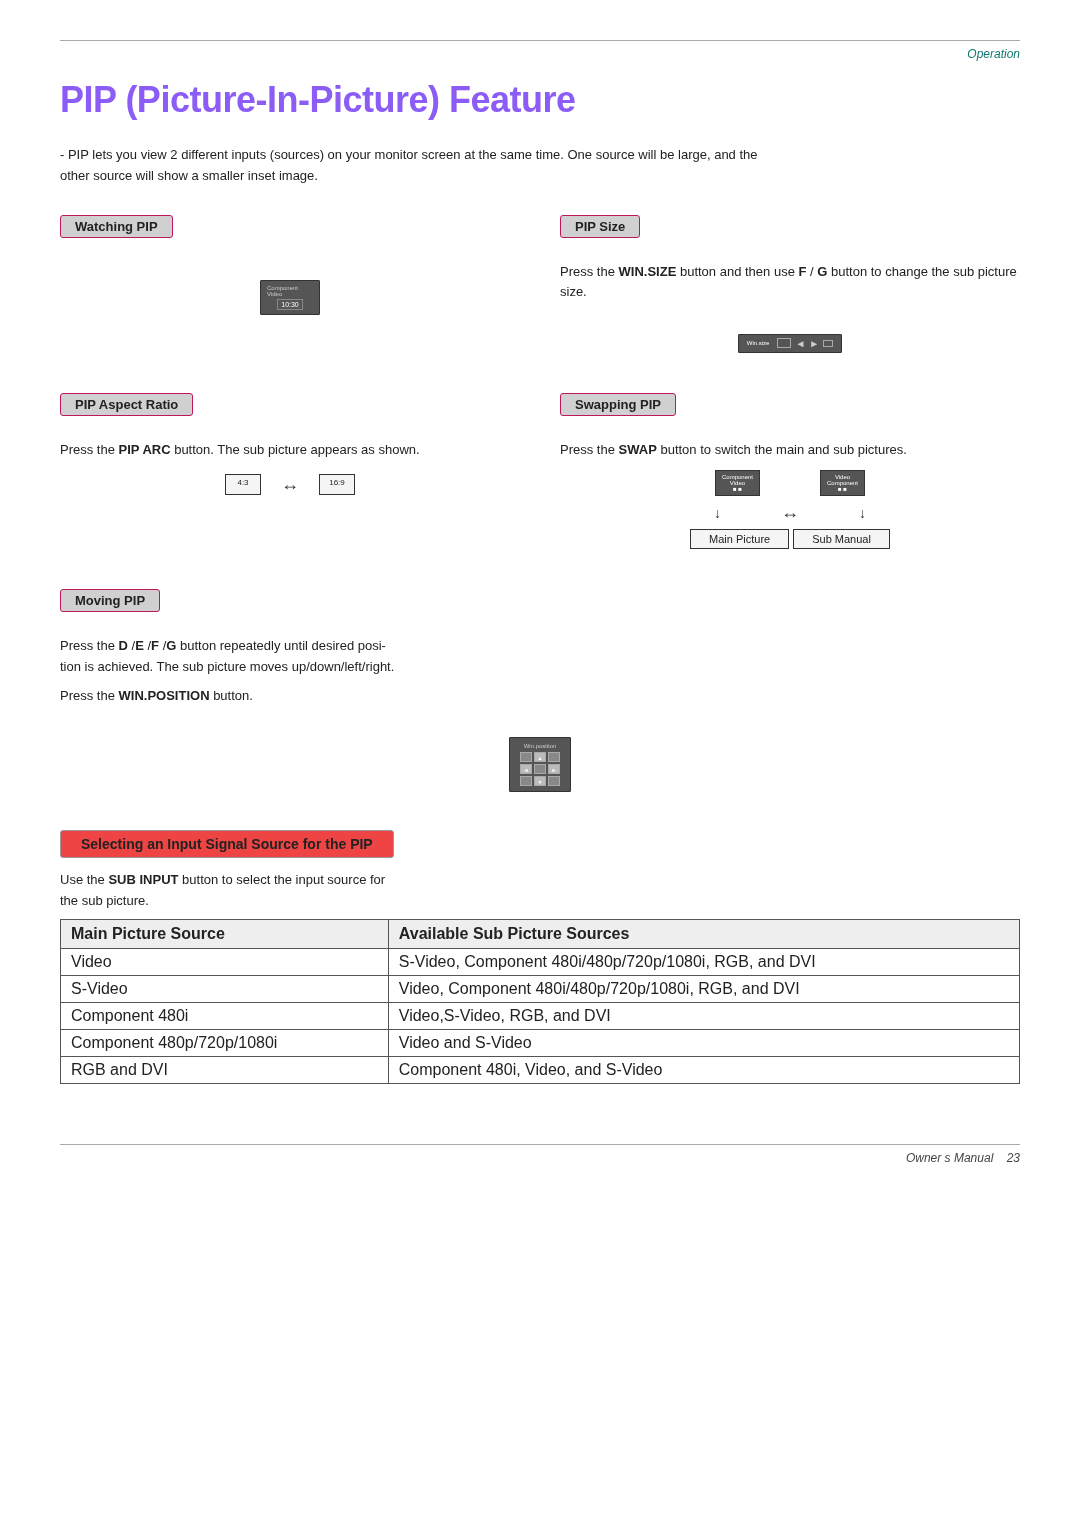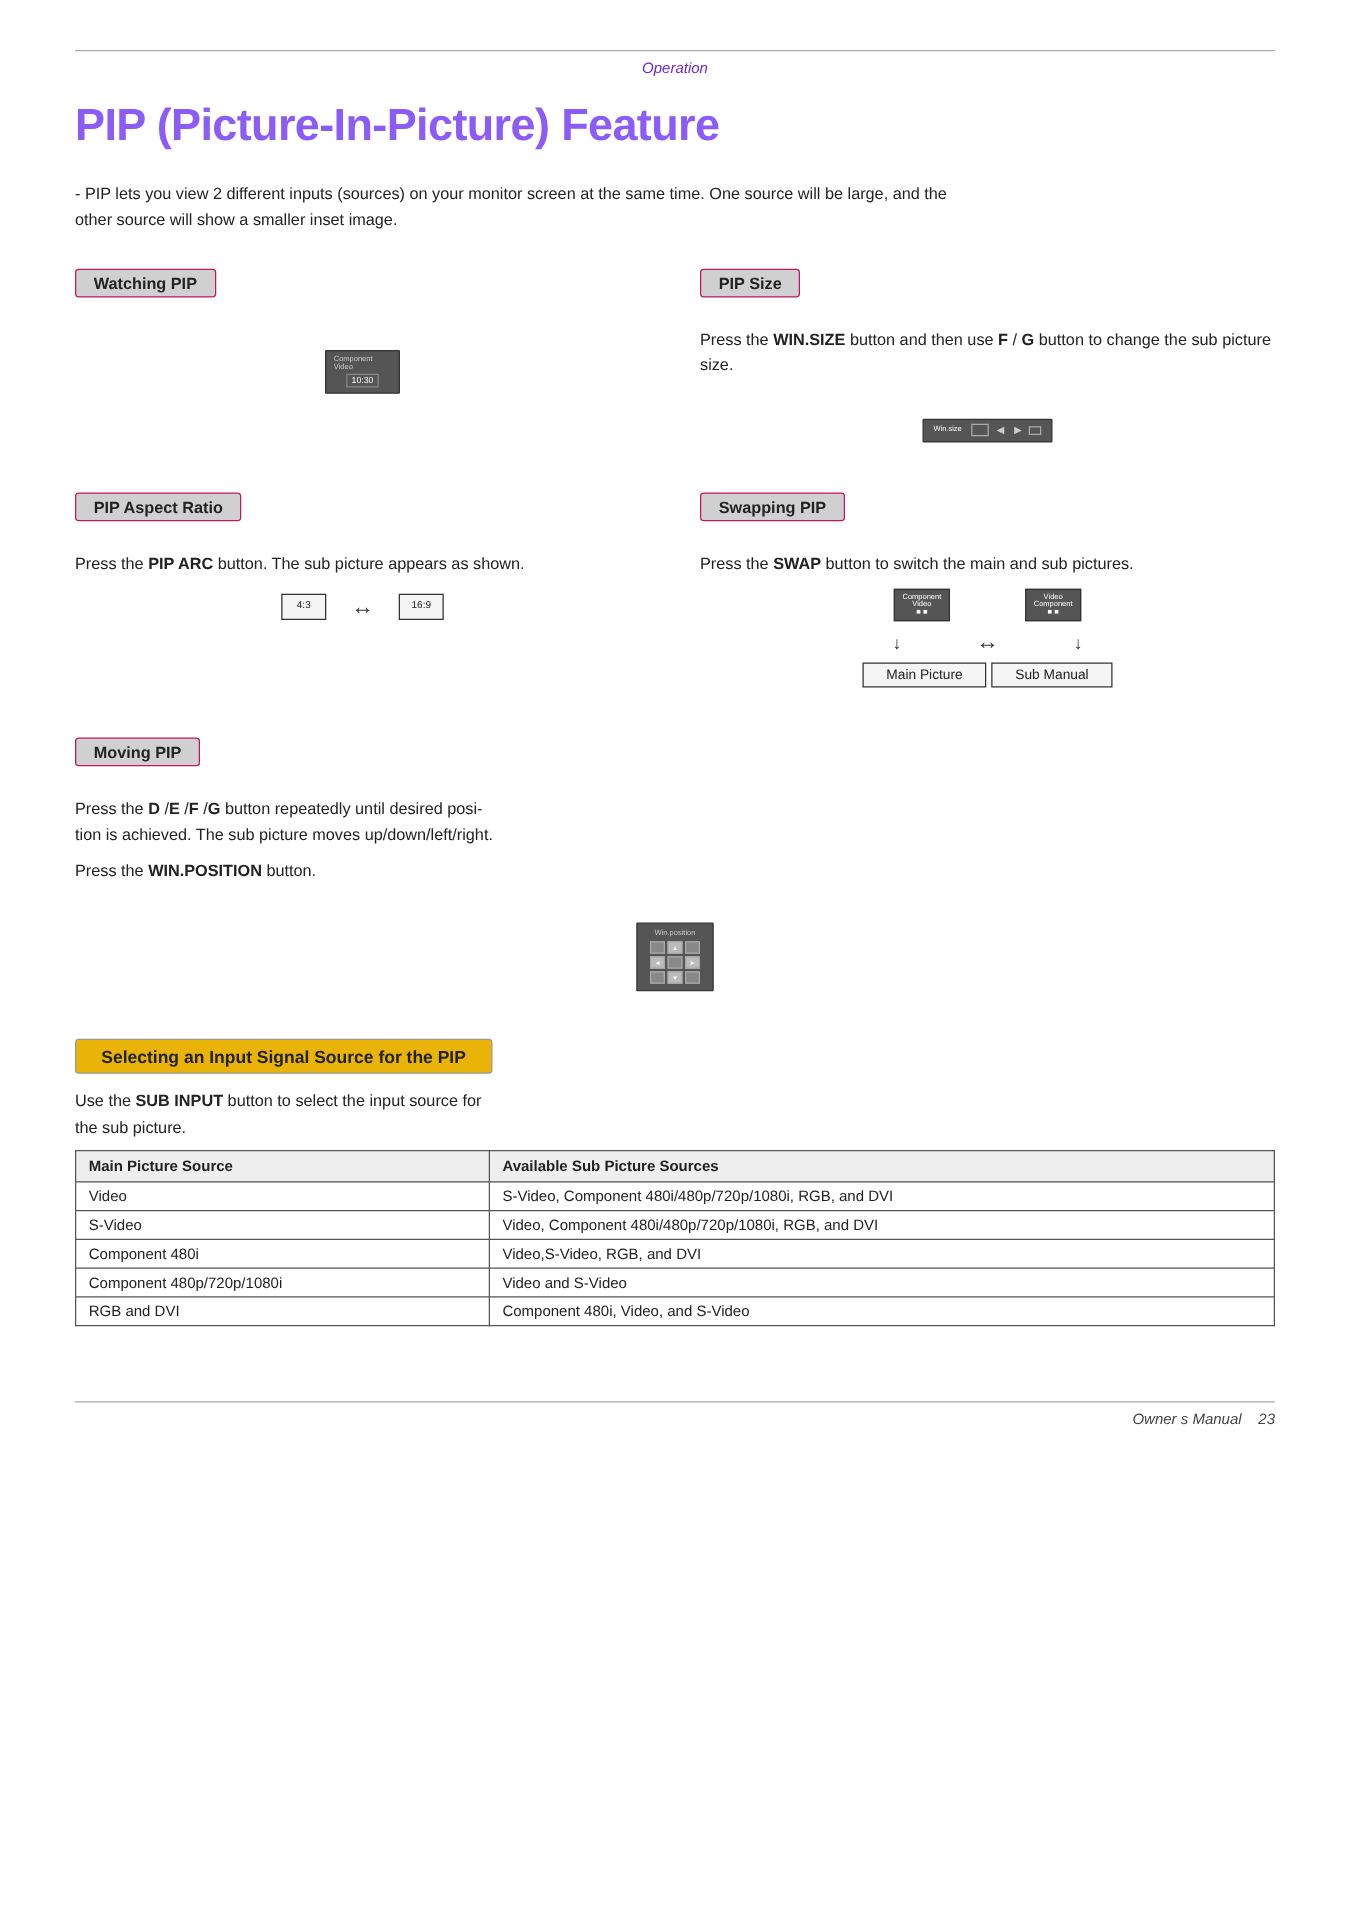--- a/index.html
+++ b/index.html
@@ -13,24 +13,24 @@
       position: relative;
     }
     .page-container {
       padding: 40px 60px 60px 60px;
     }
     .top-rule {
       border-top: 1px solid #aaa;
       margin-bottom: 6px;
     }
     .operation-label {
-      text-align: center;
+      text-align: right;
       font-style: italic;
       font-size: 12px;
-      color: #6d28d9;
+      color: #0f766e;
       margin-bottom: 18px;
     }
     .page-title {
       font-size: 36px;
       font-weight: 900;
       letter-spacing: -0.5px;
       margin-bottom: 24px;
       color: #8b5cf6;
     }
     .intro-text {
@@ -221,33 +221,33 @@
       text-align: center;
       line-height: 10px;
     }
     
     .section-signal {
       grid-column: 1 / 3;
       margin-bottom: 20px;
     }
     .section-header-wide {
       display: inline-block;
-      background: #eab308;
+      background: #ef4444;
       border: 1px solid #999;
       border-radius: 3px;
       padding: 5px 20px;
       font-size: 14px;
       font-weight: bold;
       margin-bottom: 12px;
     }
     
     .signal-table {
       width: 100%;
       border-collapse: collapse;
-      font-size: 12px;
+      font-size: 16px;
     }
     .signal-table th {
       border: 1px solid #555;
       padding: 5px 10px;
       text-align: left;
       font-weight: bold;
       background: #eee;
     }
     .signal-table td {
       border: 1px solid #555;

